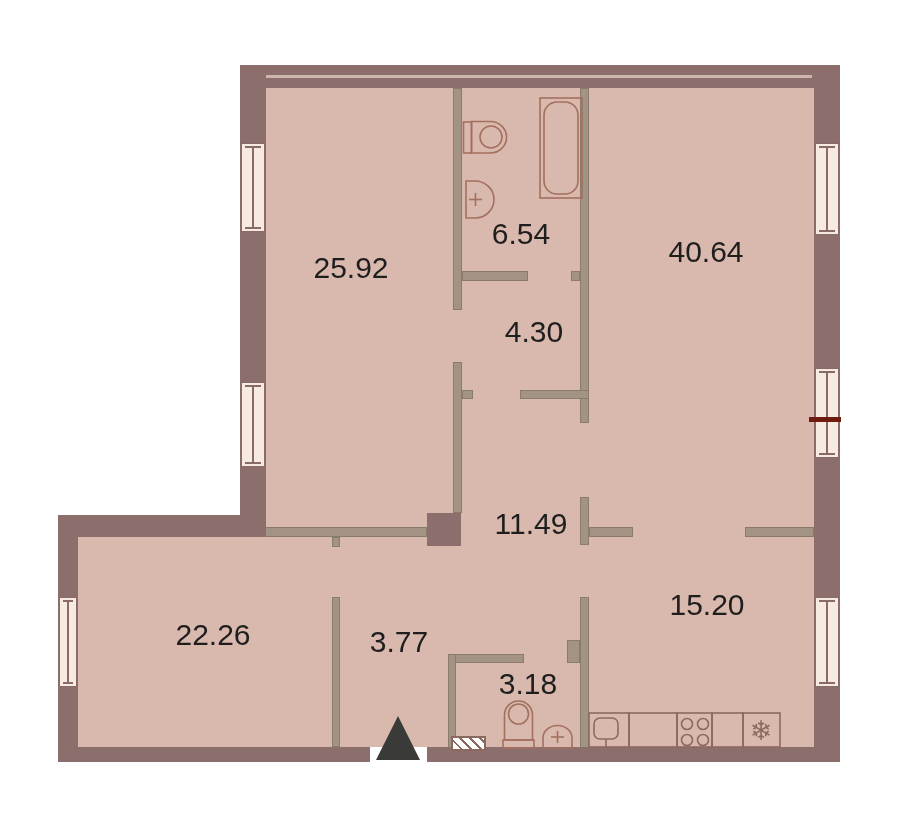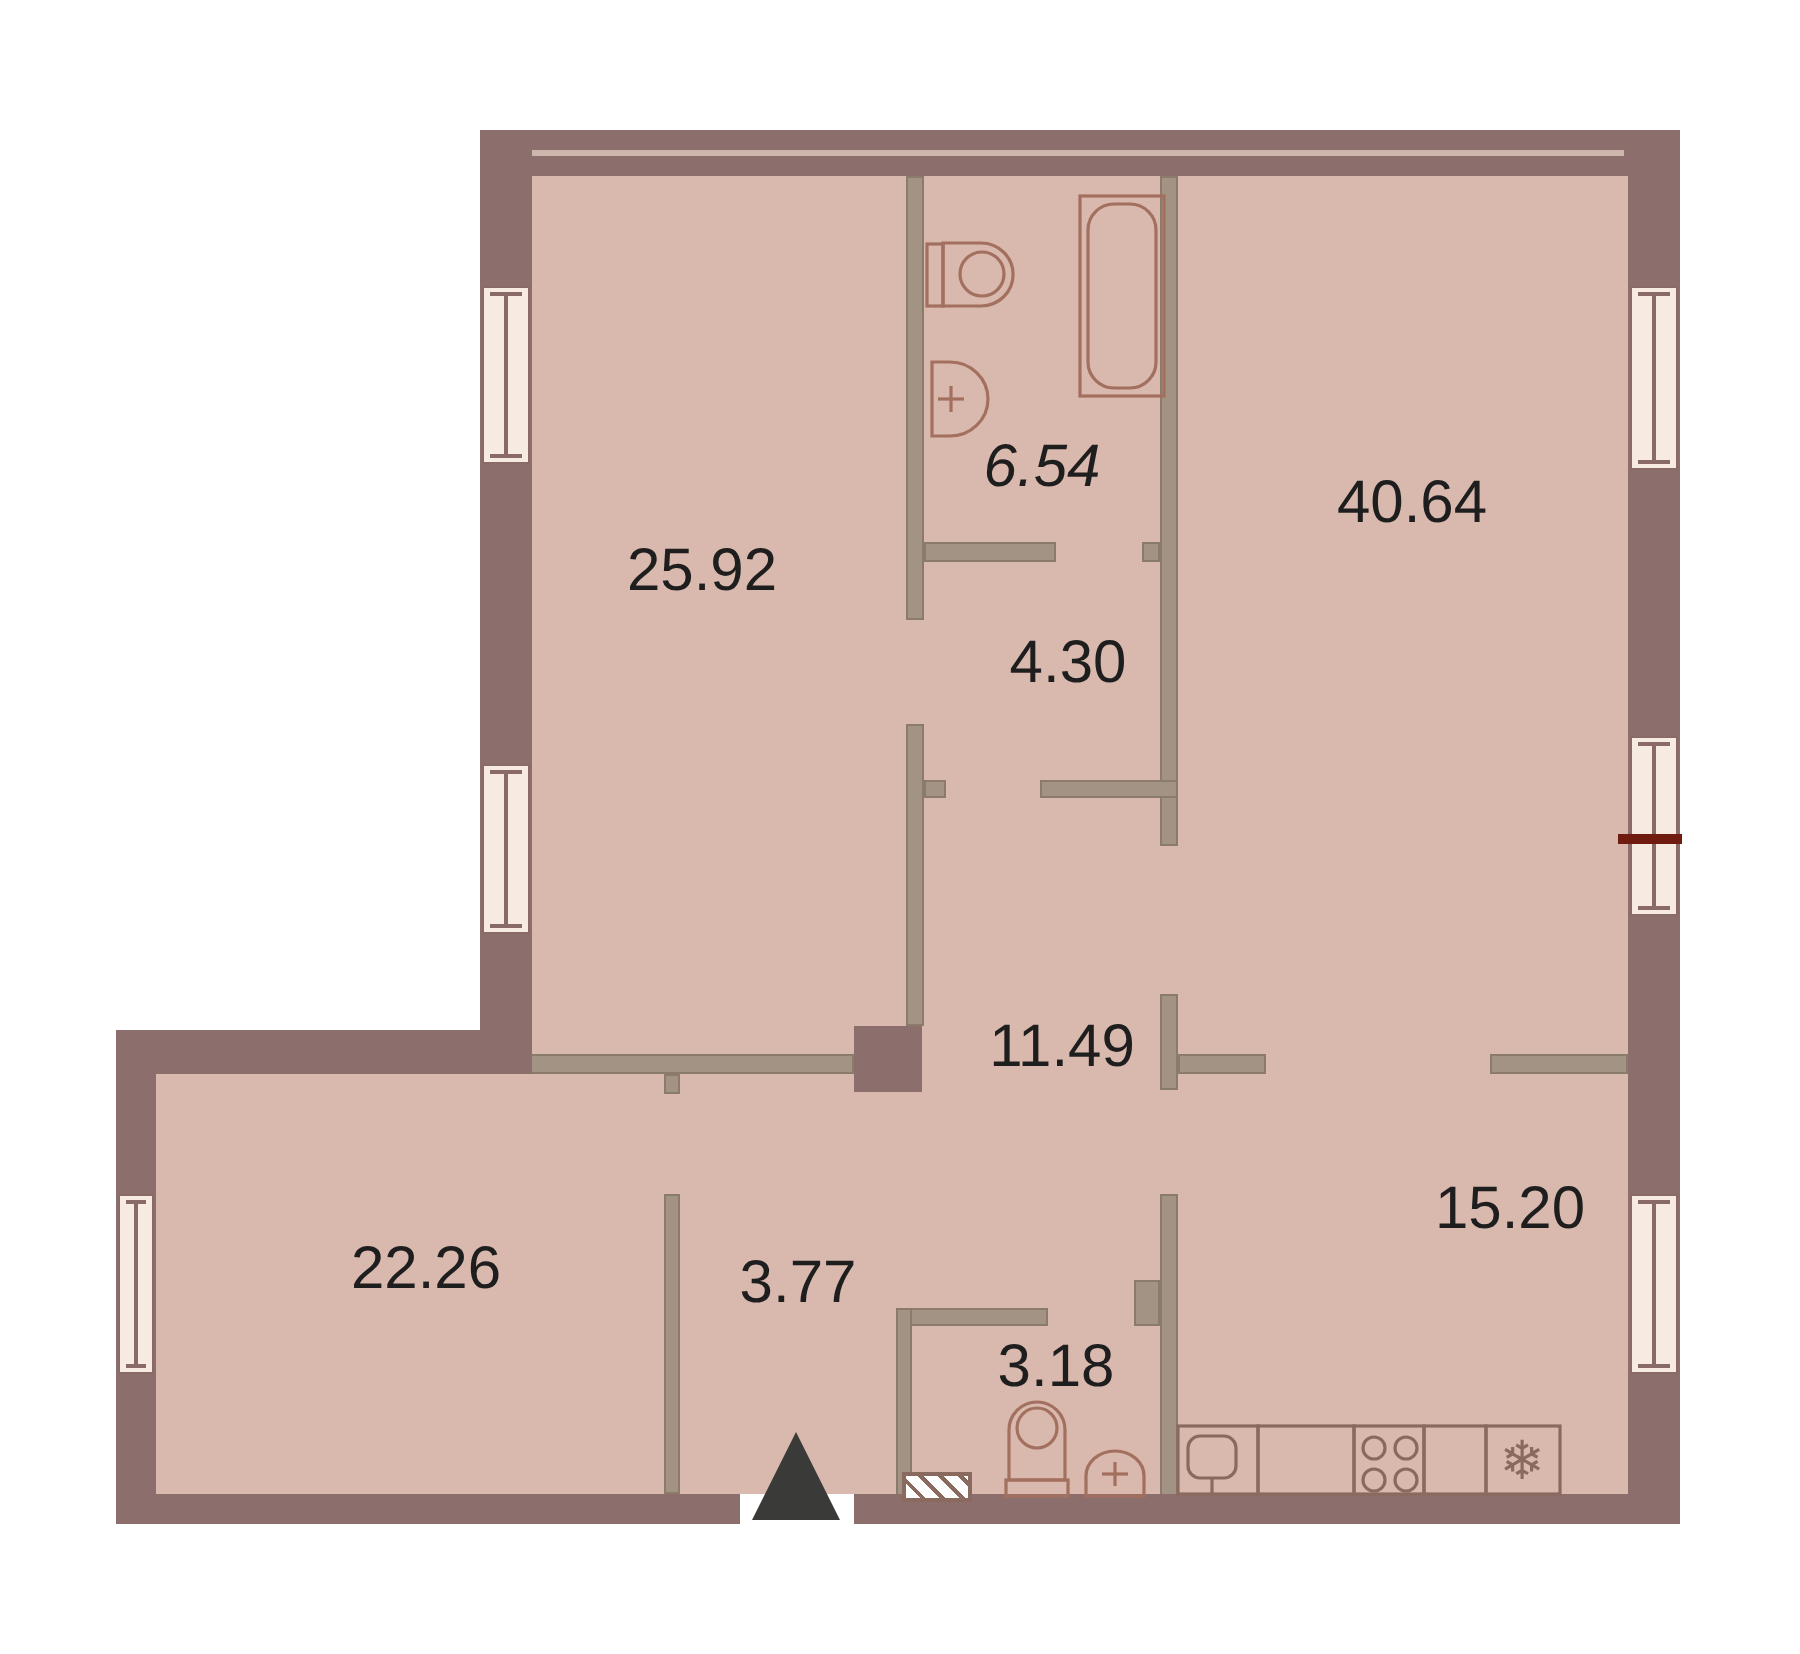--- a/index.html
+++ b/index.html
@@ -155,23 +155,23 @@
       <circle cx="703" cy="724" r="5.5"></circle>
       <circle cx="687" cy="740" r="5.5"></circle>
       <circle cx="703" cy="740" r="5.5"></circle>
     </g>
   </svg>
 
   <div class="shaft" style="left:451px;top:736px;width:35px;height:15px;"></div>
   <div class="snowflake" style="left:761px;top:731px;">❄</div>
   <div class="entry-arrow" style="left:376px;top:716px;"></div>
 
-  <div class="room-label" style="left:351px;top:286px;">25.92</div>
-  <div class="room-label" style="left:521px;top:234px;font-style:italic;">6.54</div>
+  <div class="room-label" style="left:351px;top:268px;">25.92</div>
+  <div class="room-label" style="left:521px;top:234px;">6.54</div>
   <div class="room-label" style="left:706px;top:252px;">40.64</div>
   <div class="room-label" style="left:534px;top:332px;">4.30</div>
   <div class="room-label" style="left:531px;top:524px;">11.49</div>
-  <div class="room-label" style="left:707px;top:605px;margin-left:48px;">15.20</div>
+  <div class="room-label" style="left:707px;top:605px;">15.20</div>
   <div class="room-label" style="left:213px;top:635px;">22.26</div>
   <div class="room-label" style="left:399px;top:642px;">3.77</div>
   <div class="room-label" style="left:528px;top:684px;text-align:center;">3.18</div>
 
 </div>
 
 </body></html>

